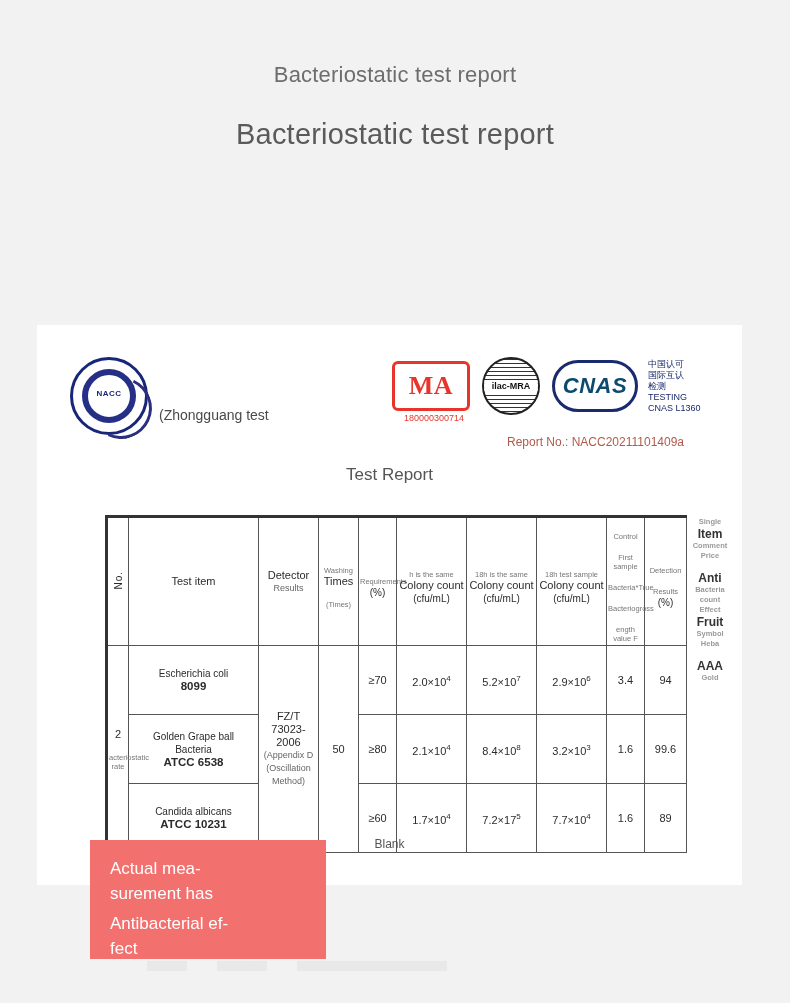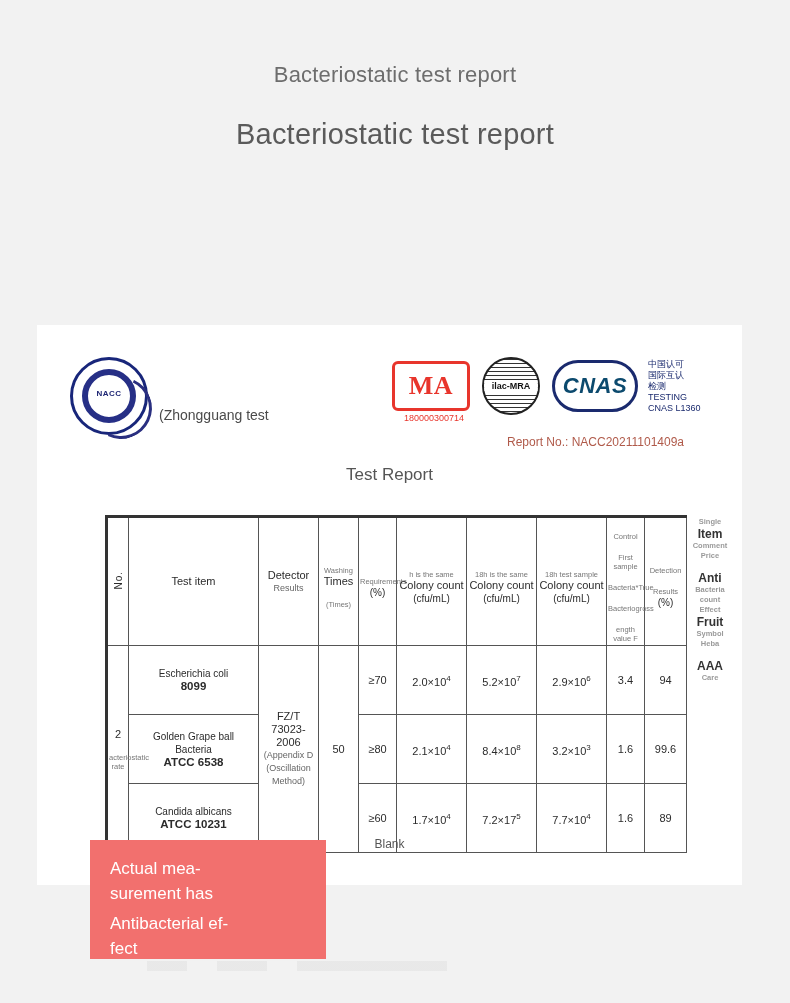--- a/index.html
+++ b/index.html
@@ -491,21 +491,21 @@
       <span class="big">Anti</span>
       <span>Bacteria</span><br>
       <span>count</span><br>
       <span>Effect</span>
       <span class="big">Fruit</span>
       <span>Symbol</span><br>
       <span>Heba</span>
     </div>
     <div class="blk">
       <span class="big">AAA</span>
-      <span>Care</span>
+      <span>Gold</span>
     </div>
   </div>
 
   <div class="blank-label">Blank</div>
   <div class="faded-row"></div>
 </div>
 
 <div class="callout">
   <div>Actual mea-</div>
   <div>surement has</div>

